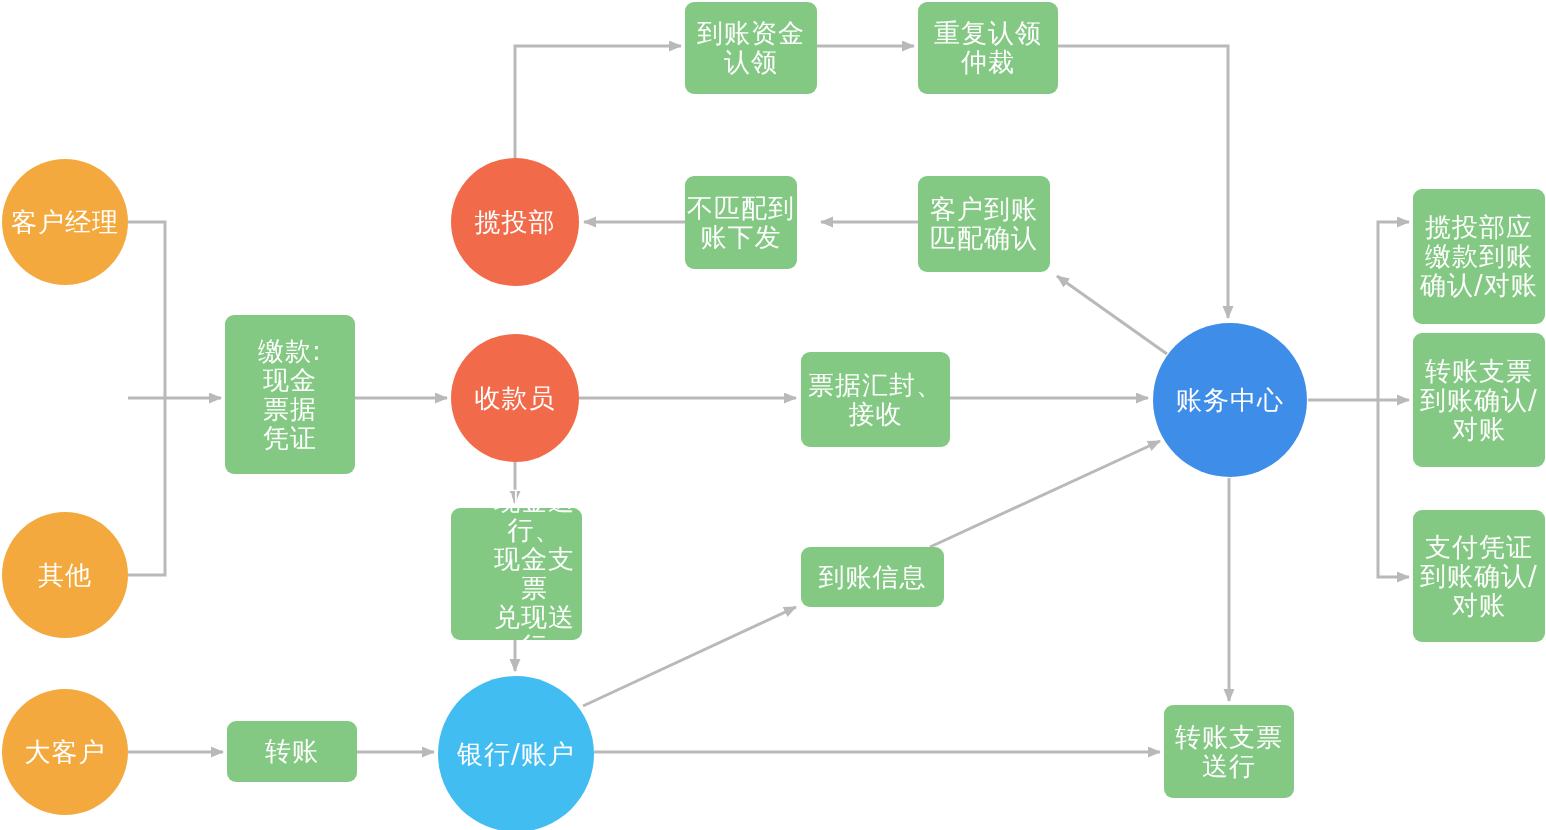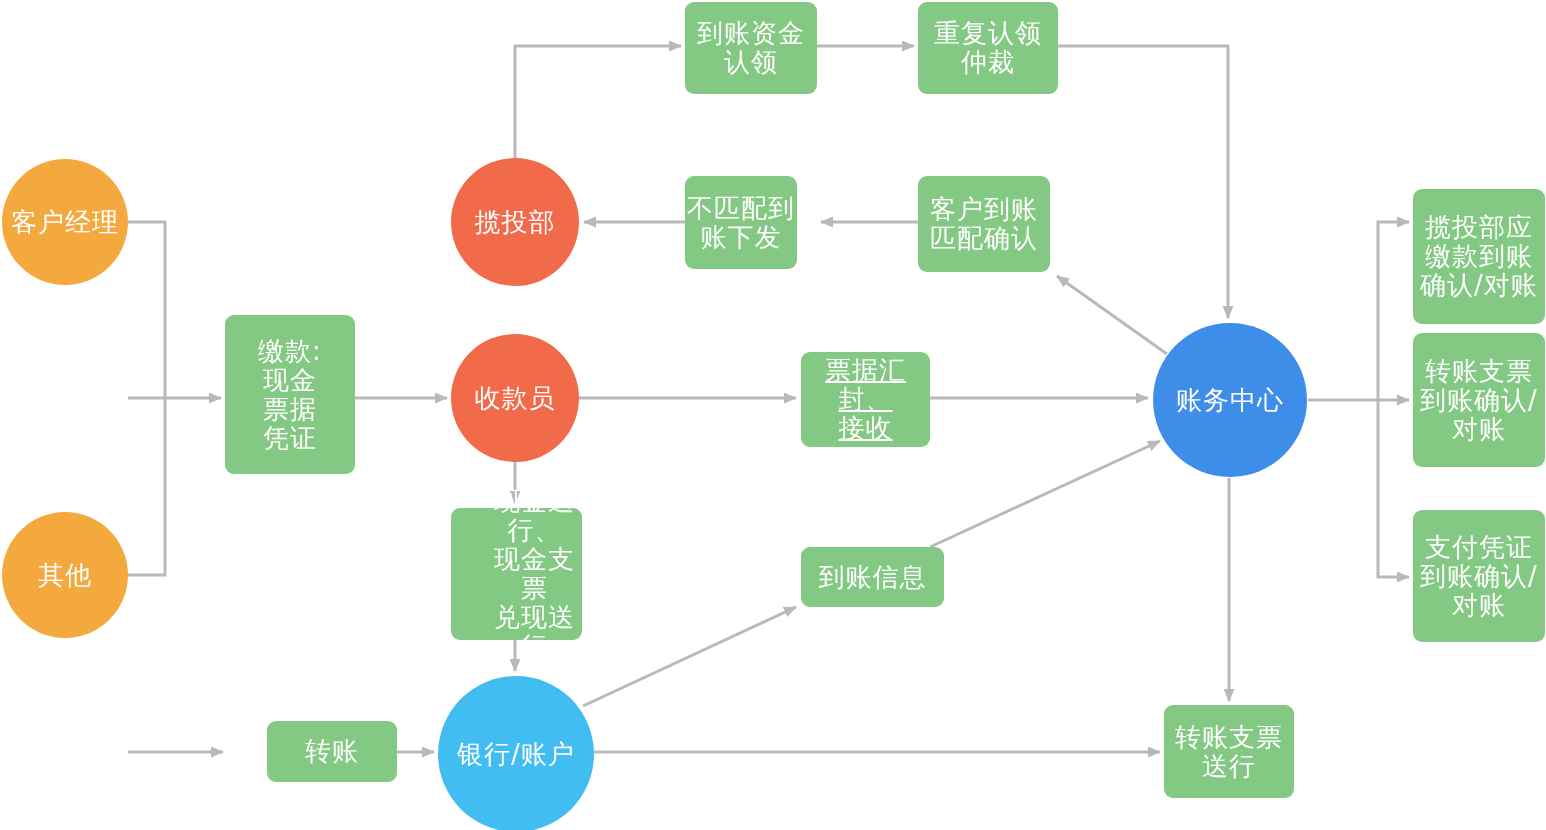--- a/index.html
+++ b/index.html
@@ -82,49 +82,50 @@
     <path class="edge" d="M1378,400 L1378,222 L1409,222" marker-end="url(#arrow)"></path>
 
     <path class="edge" d="M1378,400 L1378,577 L1409,577" marker-end="url(#arrow)"></path>
   </svg>
 
   <div class="node circle orange" style="left:2px;top:159px;width:126px;height:126px;">客户经理</div>
 
 
   <div class="node circle orange" style="left:2px;top:512px;width:126px;height:126px;">其他</div>
 
+  <div class="node circle orange" style="left:2px;top:689px;width:126px;height:126px;">大客户</div>
 
   <div class="node circle red" style="left:451px;top:158px;width:128px;height:128px;">揽投部</div>
 
   <div class="node circle blue" style="left:1153px;top:323px;width:154px;height:154px;">账务中心</div>
 
   <div class="node circle red" style="left:451px;top:334px;width:128px;height:128px;">收款员</div>
 
   <div class="node circle lightblue" style="left:438px;top:676px;width:156px;height:156px;">银行/账户</div>
 
   <div class="node box" style="left:225px;top:315px;width:130px;height:159px;">缴款:
 现金
 票据
 凭证</div>
 
-  <div class="node box" style="left:227px;top:721px;width:130px;height:61px;margin-left:40px;">转账</div>
+  <div class="node box" style="left:227px;top:721px;width:130px;height:61px;">转账</div>
 
   <div class="node box" style="left:685px;top:2px;width:132px;height:92px;">到账资金
 认领</div>
 
   <div class="node box" style="left:918px;top:2px;width:140px;height:92px;">重复认领
 仲裁</div>
 
   <div class="node box" style="left:685px;top:176px;width:112px;height:93px;">不匹配到
 账下发</div>
 
   <div class="node box" style="left:918px;top:176px;width:132px;height:96px;">客户到账
 匹配确认</div>
 
-  <div class="node box" style="left:801px;top:352px;width:129px;height:95px;text-decoration:underline;">票据汇封、
+  <div class="node box" style="left:801px;top:352px;width:149px;height:95px;">票据汇封、
 接收</div>
 
   <div class="node box" style="left:451px;top:508px;width:131px;height:132px;padding-left:36px;">现金送行、
 现金支票
 兑现送行</div>
 
   <div class="node box" style="left:801px;top:547px;width:143px;height:60px;">到账信息</div>
 
   <div class="node box" style="left:1164px;top:705px;width:130px;height:93px;">转账支票
 送行</div>

